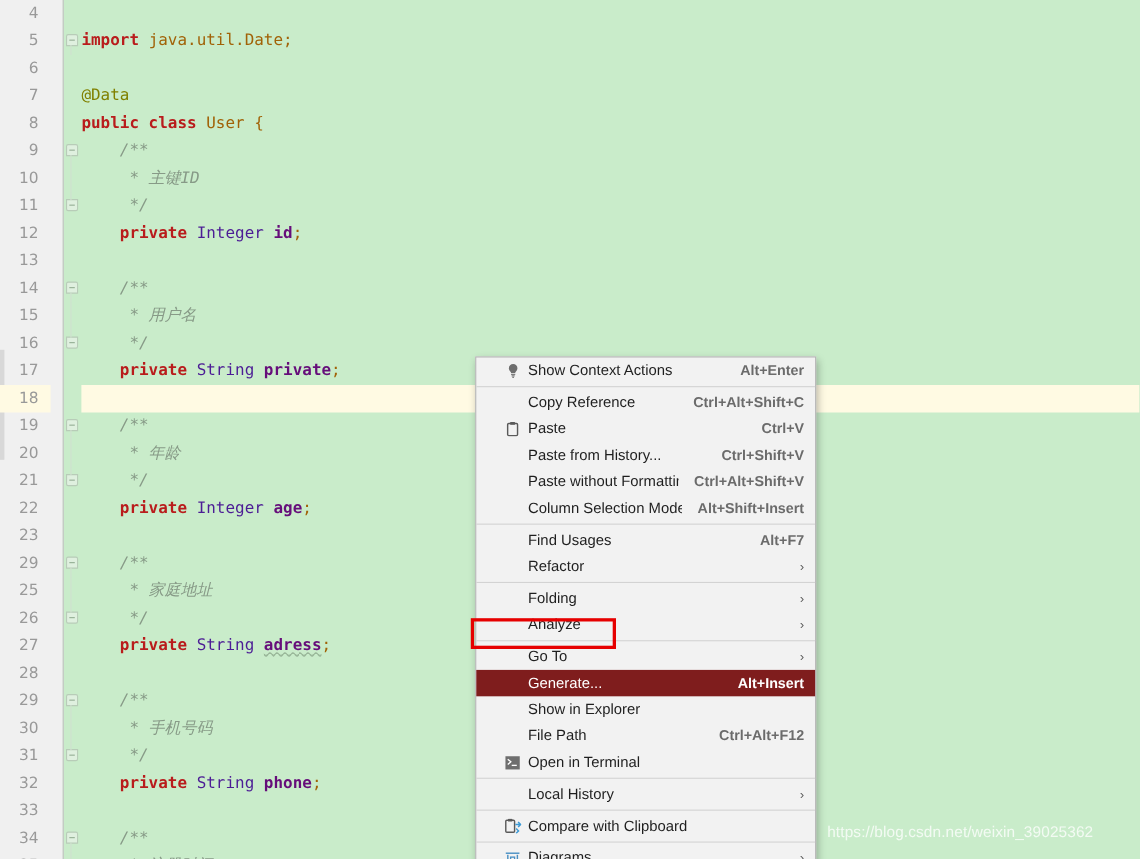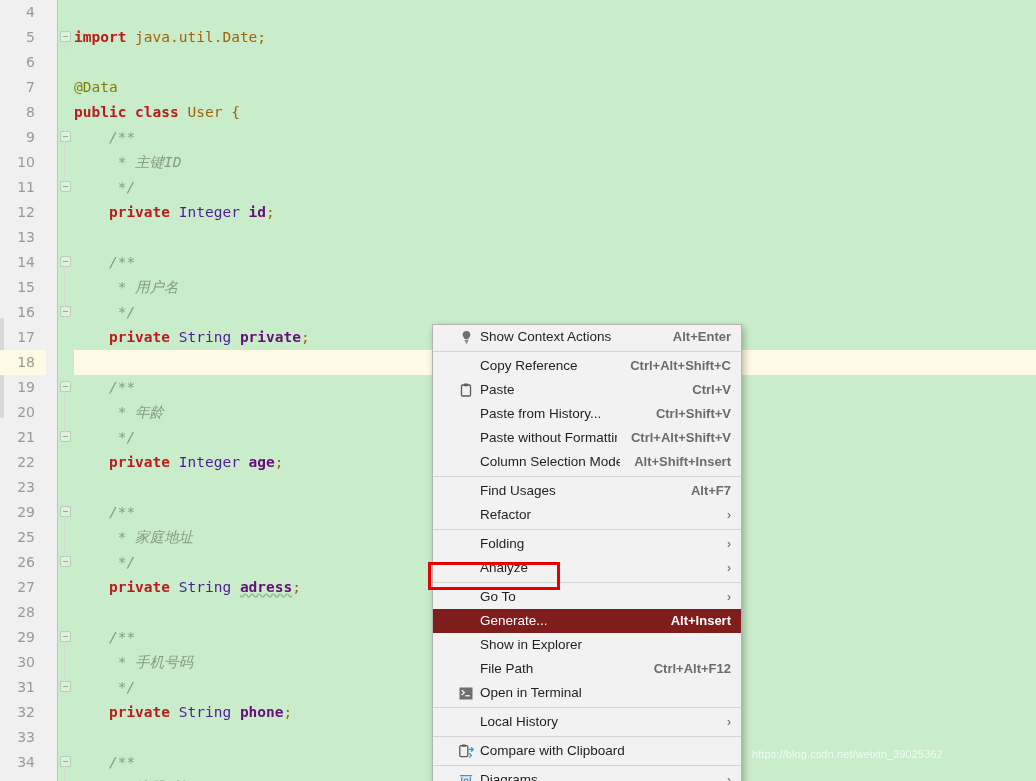--- a/index.html
+++ b/index.html
@@ -192,21 +192,21 @@
     pointer-events: none;
   }
 
   
   #watermark {
     position: absolute;
     left: 752px;
     top: 748px;
     color: #ffffff;
     opacity: 0.78;
-    font-size: 11px;
+    font-size: 14px;
     font-family: "Liberation Sans", sans-serif;
     letter-spacing: 0.1px;
     z-index: 5;
   }
 
   
   .scroll-nub {
     position: absolute;
     left: 0; top: 318px;
     width: 4px; height: 100px;

